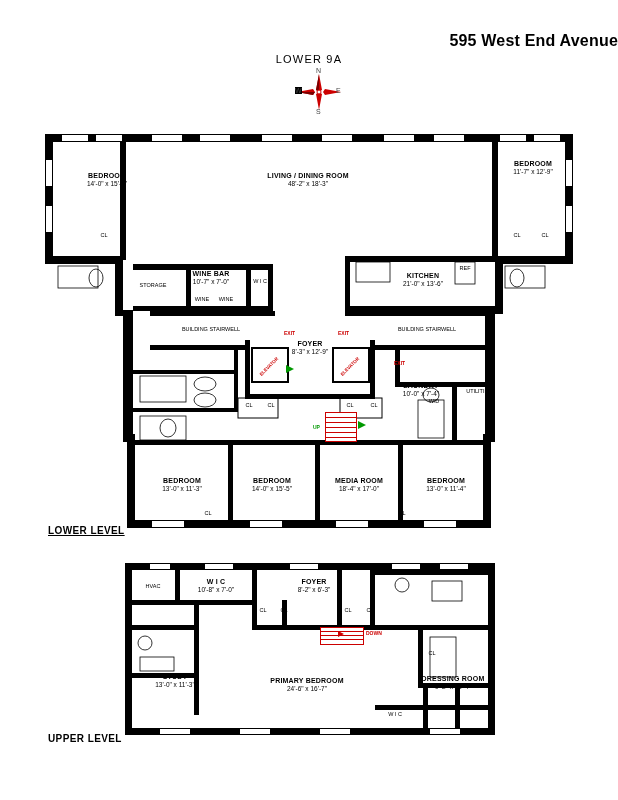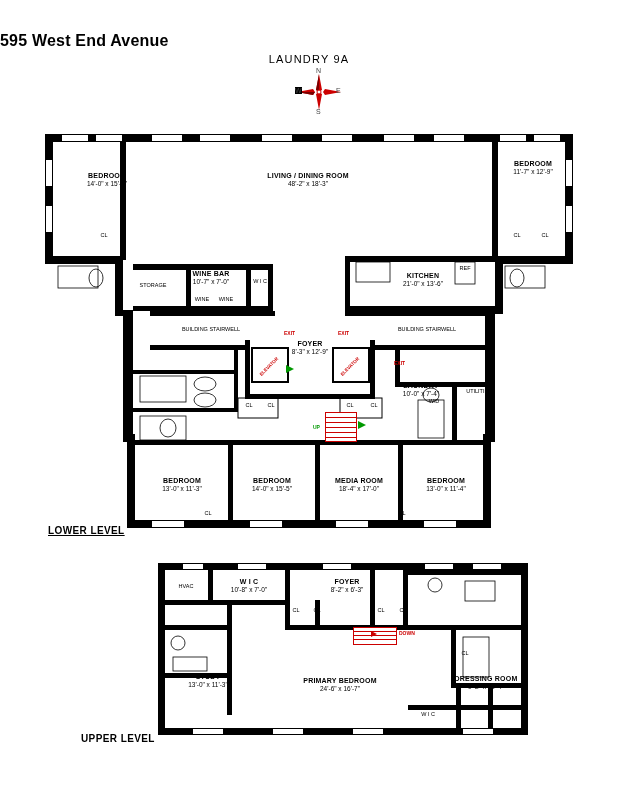--- a/index.html
+++ b/index.html
@@ -1,20 +1,20 @@
 <!DOCTYPE html>
 <html><head>
 <meta charset="utf-8">
 <style>
   html,body{margin:0;padding:0;background:#ffffff;}
   body{font-family:"Liberation Sans", sans-serif;color:#000;}
   #page{position:relative;width:618px;height:800px;overflow:hidden;background:#fff;}
 
   
-  .title{position:absolute;left:0;top:32px;width:618px;text-align:left;
+  .title{position:absolute;left:0;top:32px;width:618px;text-align:right;
          font-size:16px;font-weight:bold;letter-spacing:.2px;}
   .subtitle{position:absolute;left:0;top:53px;width:618px;text-align:center;
             font-size:11px;letter-spacing:1.2px;}
 
   
   .compass{position:absolute;left:291px;top:68px;width:56px;height:48px;}
   .compass .lbl{position:absolute;font-size:7px;color:#444;}
   .compass .n{left:25px;top:-1px;}
   .compass .s{left:25px;top:40px;}
   .compass .e{left:45px;top:19px;}
@@ -44,21 +44,21 @@
   .redstair{position:absolute;border:1px solid #cc0000;background:#fff;}
   .redstair i{position:absolute;left:0;right:0;height:1px;background:#cc0000;}
   svg.fx{position:absolute;left:0;top:0;overflow:visible;}
 </style>
 </head>
 <body>
 
 <div id="page">
 
   <div class="title">595 West End Avenue</div>
-  <div class="subtitle">LAUNDRY 9A</div>
+  <div class="subtitle">LOWER 9A</div>
 
   <div class="compass">
     <svg class="fx" width="56" height="48" viewBox="0 0 56 48">
       <polygon points="28,6 31,22 28,24 25,22" fill="#cc0000"></polygon>
       <polygon points="28,42 31,26 28,24 25,26" fill="#cc0000"></polygon>
       <polygon points="6,24 22,21 24,24 22,27" fill="#cc0000"></polygon>
       <polygon points="50,24 34,21 32,24 34,27" fill="#cc0000"></polygon>
       <polygon points="28,6 25,22 28,24" fill="#7a0000"></polygon>
       <polygon points="6,24 22,27 24,24" fill="#7a0000"></polygon>
       <circle cx="28" cy="24" r="2" fill="#fff" stroke="#cc0000"></circle>
@@ -250,21 +250,21 @@
         <i style="top:14px;"></i>
         <i style="top:19px;"></i>
         <i style="top:24px;"></i>
     </div>
     <div class="up" style="left:313px;top:424px;">UP</div>
     <div class="arrowG" style="left:358px;top:421px;"></div>
 
     <div class="levelLabel" style="left:48px;top:525px;text-decoration:underline;">LOWER LEVEL</div>
   </div>
 
-  <div class="plan" style="left:0;top:545px;width:530px;height:255px;margin-left:33px;">
+  <div class="plan" style="left:0;top:545px;width:530px;height:255px;">
     <svg class="fx" width="618" height="255" viewBox="0 0 618 255">
       <g>
 
         <rect x="125" y="18" width="370" height="7" fill="#000"></rect>
         <rect x="125" y="18" width="7" height="172" fill="#000"></rect>
         <rect x="488" y="18" width="7" height="172" fill="#000"></rect>
         <rect x="125" y="183" width="370" height="7" fill="#000"></rect>
 
         <rect x="132" y="55" width="120" height="5" fill="#000"></rect>
         <rect x="175" y="25" width="5" height="35" fill="#000"></rect>

